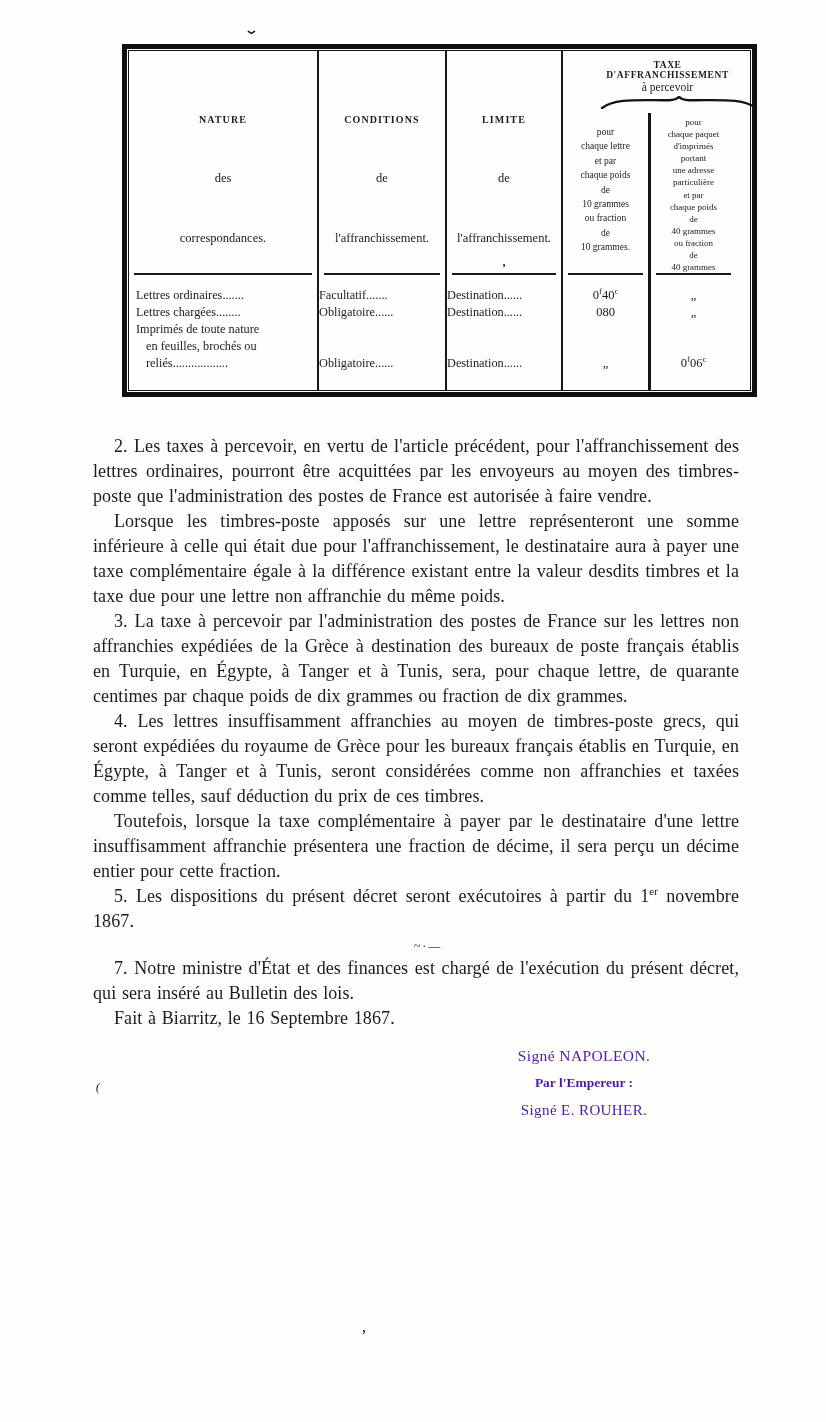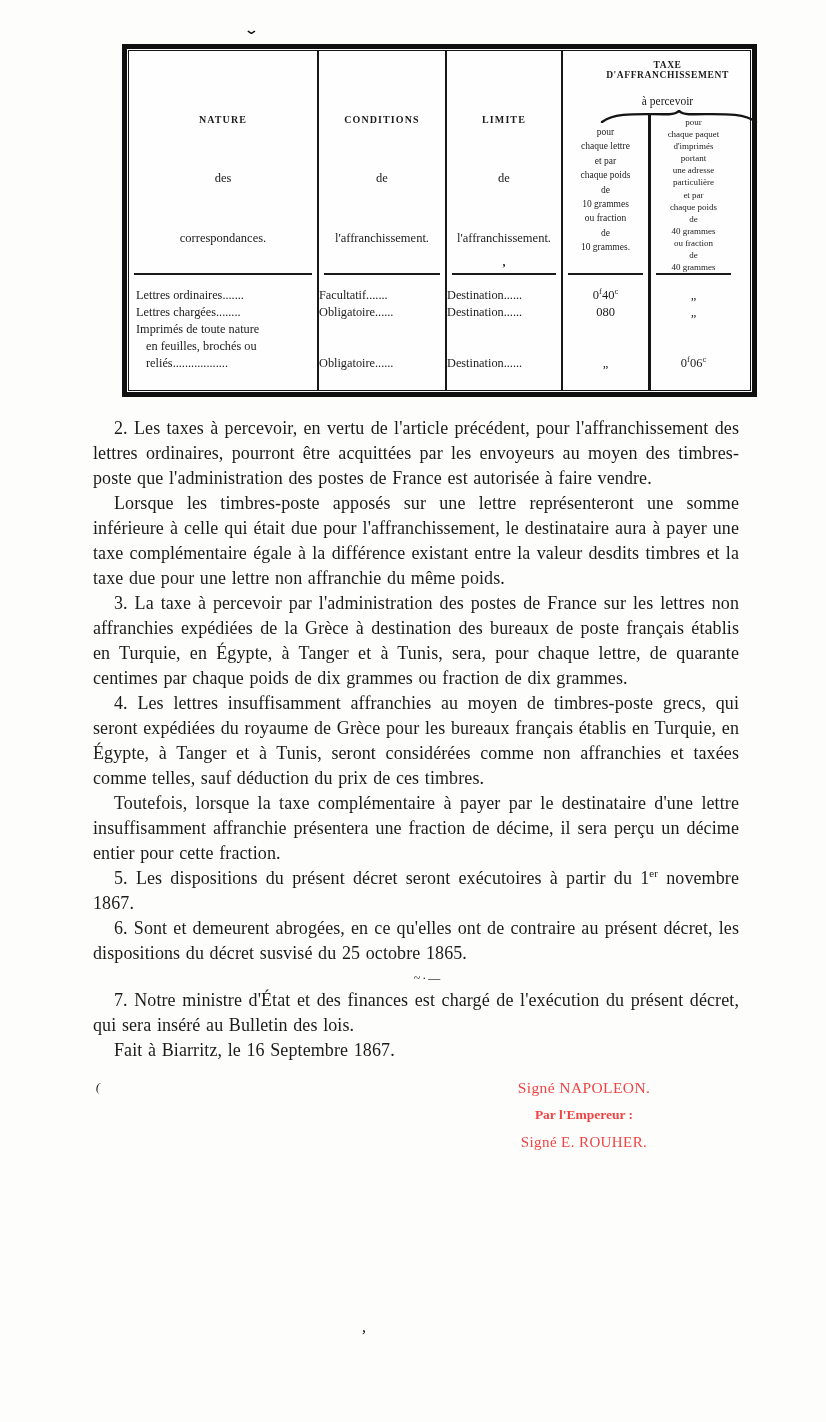--- a/index.html
+++ b/index.html
@@ -17,21 +17,21 @@
   .ptable{position:absolute;left:122px;top:44px;width:635px;height:353px;
           box-sizing:border-box;border:5px solid #101010;background:#fefefe;}
   .ptable-inner{box-sizing:border-box;margin:1px;border:1px solid #141414;height:341px;display:flex;}
   .tcol{box-sizing:border-box;display:flex;flex-direction:column;}
   .c1{width:190px;border-right:2px solid #181818;}
   .c2{width:128px;border-right:2px solid #181818;}
   .c3{width:116px;border-right:2px solid #181818;}
   .tgroup{width:173px;display:flex;flex-direction:column;}
   .ghead{height:62px;text-align:center;padding-left:36px;}
   .gtitle{margin-top:9px;font-size:9.5px;font-weight:bold;letter-spacing:0.6px;}
-  .gsub{font-size:11.5px;margin-top:15px;}
+  .gsub{font-size:11.5px;margin-top:1px;}
   .ghead svg{display:block;margin:3px auto 0 auto;}
   .gcols{flex:1;display:flex;}
   .suba{width:88px;border-right:3px solid #151515;}
   .subb{width:85px;}
 
   .thead{height:222px;box-sizing:border-box;text-align:center;}
   .hl{line-height:14px;}
   .hcaps{margin-top:62px;font-size:10px;font-weight:bold;letter-spacing:1.1px;}
   .hmid{margin-top:44px;font-size:12.5px;}
   .hlow{margin-top:46px;font-size:12.5px;}
@@ -48,31 +48,31 @@
   .tbodycol>div{height:17px;line-height:17px;white-space:nowrap;overflow:hidden;}
   .c1 .tbodycol>div{padding-left:7px;}
   .c1 .tbodycol>div:nth-child(4),.c1 .tbodycol>div:nth-child(5){padding-left:17px;}
   .c2 .tbodycol>div,.c3 .tbodycol>div{padding-left:0;}
   .moneycol{text-align:center;}
   .moneycol>div{font-size:12.5px;}
   .moneycol sup{font-size:8.5px;line-height:0;}
   .m2{}
 
   
-  .text-block{position:absolute;left:93px;top:416px;width:646px;}
+  .text-block{position:absolute;left:93px;top:434px;width:646px;}
   .text-block p{margin:0;font-size:18px;line-height:25px;text-align:justify;
                 text-indent:21px;letter-spacing:0.1px;word-spacing:1px;hyphens:auto;}
   .mt8{margin-top:8px;}.mt10{margin-top:10px;}.mt12{margin-top:12px;}.mt14{margin-top:14px;}
   .psup{font-size:11px;line-height:0;}
   .ornament{width:70px;margin:5px 0 2px 300px;text-align:center;font-size:12px;
             letter-spacing:2px;color:#151515;}
   .closing{text-align:left !important;}
 
   .signature{margin:16px 5px 0 auto;width:300px;text-align:center;}
-  .signature div{color:#ef4444;}
+  .signature div{color:#4c1d95;}
   .sig1{font-size:15.5px;letter-spacing:0.4px;}
   .sig2{font-size:13.5px;margin-top:10px;font-weight:bold;}
   .sig3{font-size:13.5px;margin-top:11px;font-style:italic;}
   .sig4{font-size:15px;margin-top:11px;letter-spacing:0.4px;}
 </style>
 </head>
 <body>
 
 <div class="page">
 
@@ -194,21 +194,20 @@
     </div>
   </div>
 
   <div class="text-block">
     <p>2. Les taxes à percevoir, en vertu de l'article précédent, pour l'affranchissement des lettres ordinaires, pourront être acquittées par les envoyeurs au moyen des timbres-poste que l'administration des postes de France est autorisée à faire vendre.</p>
     <p>Lorsque les timbres-poste apposés sur une lettre représenteront une somme inférieure à celle qui était due pour l'affranchissement, le destinataire aura à payer une taxe complémentaire égale à la différence existant entre la valeur desdits timbres et la taxe due pour une lettre non affranchie du même poids.</p>
     <p class="mt10">3. La taxe à percevoir par l'administration des postes de France sur les lettres non affranchies expédiées de la Grèce à destination des bureaux de poste français établis en Turquie, en Égypte, à Tanger et à Tunis, sera, pour chaque lettre, de quarante centimes par chaque poids de dix grammes ou fraction de dix grammes.</p>
     <p class="mt10">4. Les lettres insuffisamment affranchies au moyen de timbres-poste grecs, qui seront expédiées du royaume de Grèce pour les bureaux français établis en Turquie, en Égypte, à Tanger et à Tunis, seront considérées comme non affranchies et taxées comme telles, sauf déduction du prix de ces timbres.</p>
     <p class="mt8">Toutefois, lorsque la taxe complémentaire à payer par le destinataire d'une lettre insuffisamment affranchie présentera une fraction de décime, il sera perçu un décime entier pour cette fraction.</p>
     <p class="mt10"><span>5. Les dispositions du présent décret seront exécutoires à partir du 1</span><sup class="psup">er</sup><span> novembre 1867.</span></p>
-    <p class="mt12">6. Sont et demeurent abrogées, en ce qu'elles ont de contraire au présent décret, les dispositions du décret susvisé du 25 octobre 1865.</p>
     <div class="ornament">~·—</div>
     <p>7. Notre ministre d'État et des finances est chargé de l'exécution du présent décret, qui sera inséré au Bulletin des lois.</p>
     <p class="mt14 closing">Fait à Biarritz, le 16 Septembre 1867.</p>
 
     <div class="signature">
       <div class="sig1">Signé NAPOLEON.</div>
       <div class="sig2">Par l'Empereur :</div>
       <div class="sig4">Signé E. ROUHER.</div>
     </div>
   </div>

